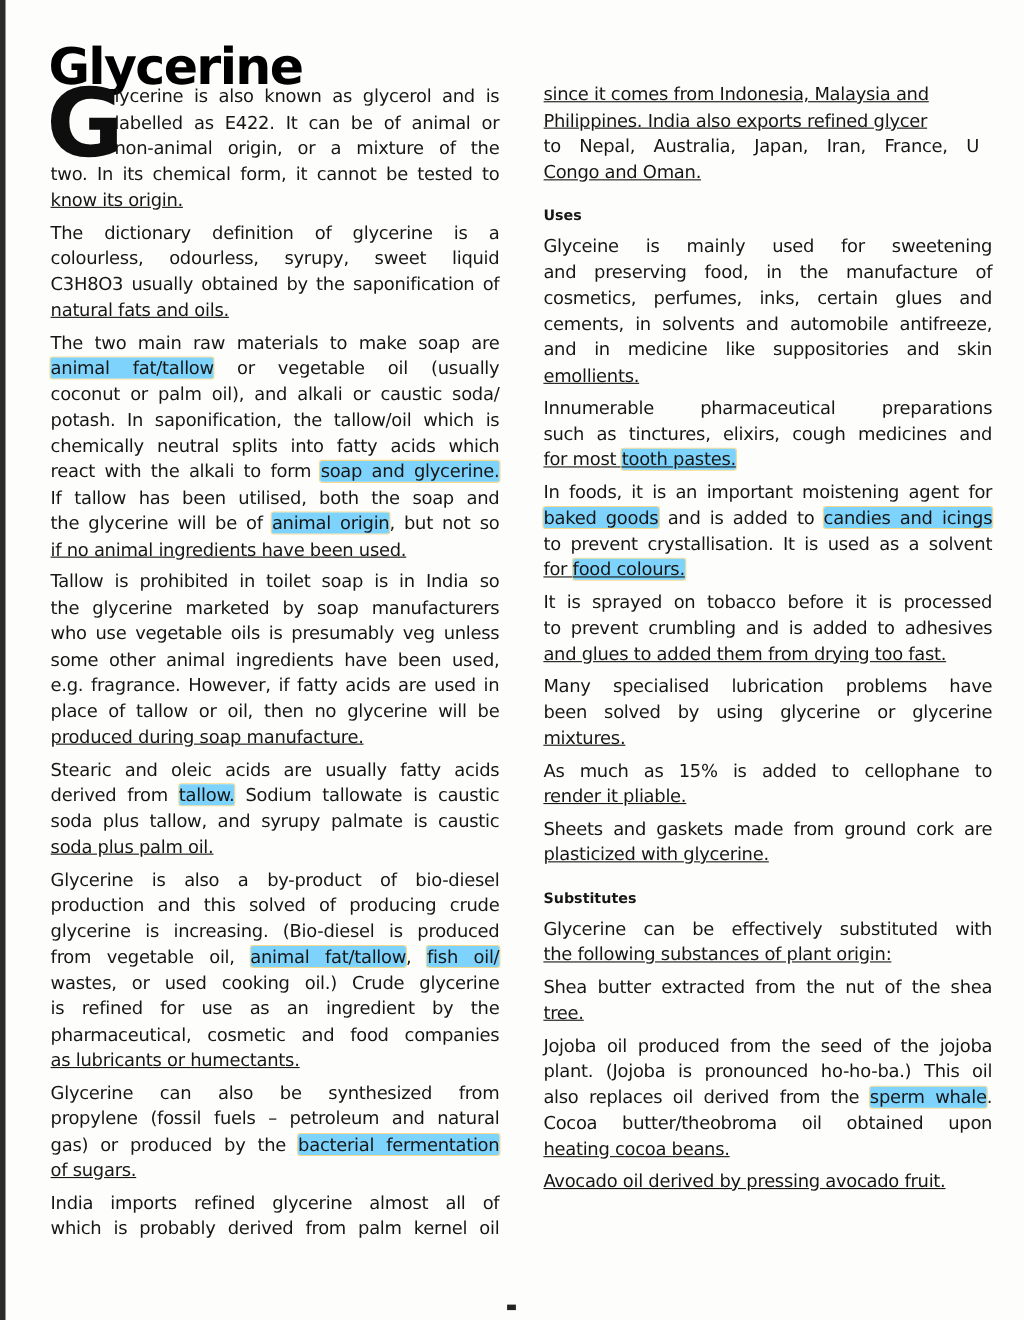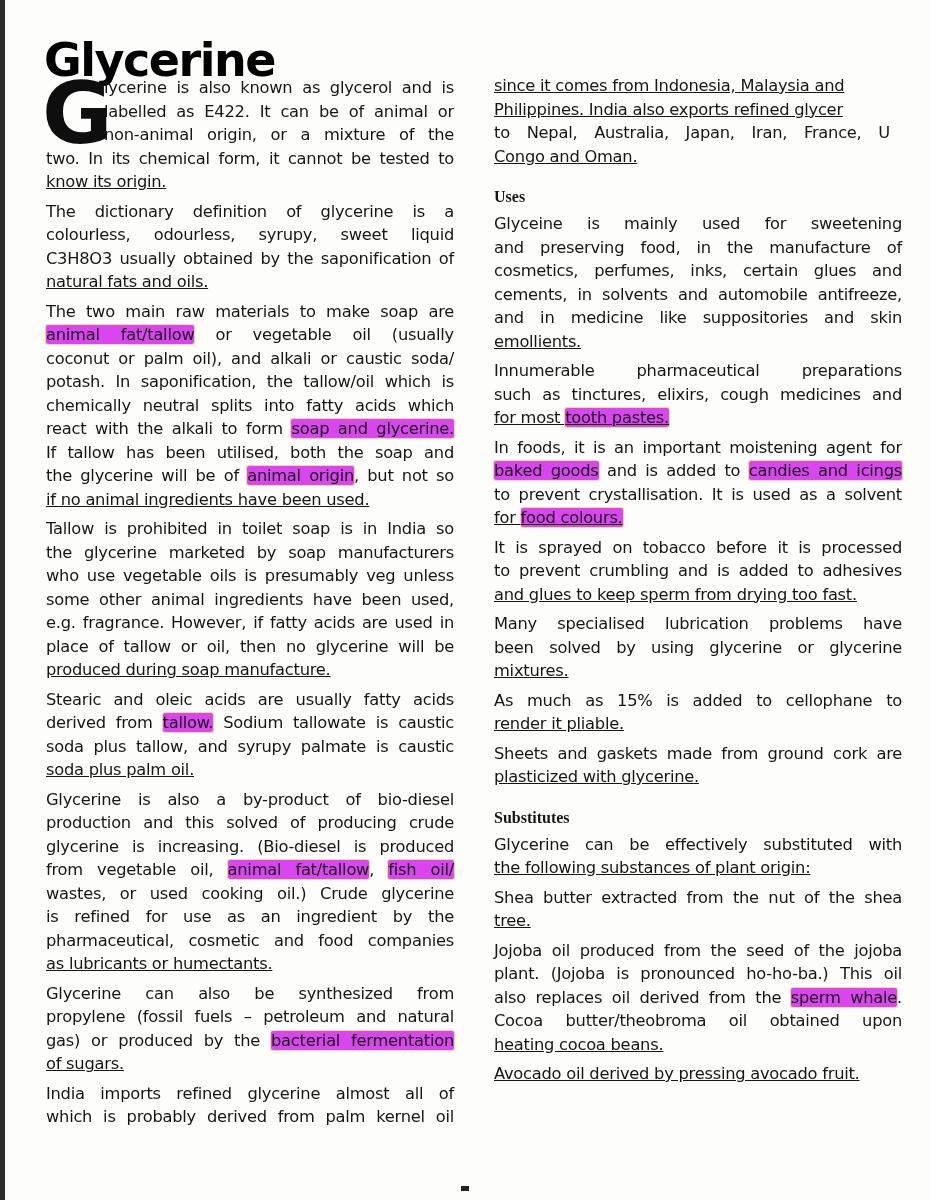--- a/index.html
+++ b/index.html
@@ -18,22 +18,22 @@
   .col { position: absolute; }
   .col-left { left: 46px; top: 76px; width: 408px; }
   .col-right { left: 494px; top: 74px; width: 408px; }
   .line {
     font-size: 16.3px; line-height: 23.5px; height: 23.5px;
     white-space: nowrap; text-align: justify; text-align-last: justify;
     letter-spacing: -0.25px;
   }
   .line.last { text-align-last: left; text-decoration: underline; }
   .para { margin-bottom: 6px; }
-  .heading { font-weight: bold; font-size: 16px; height: 26px; line-height: 26px; margin: 16px 0 2px; font-family: Liberation Serif, serif; }
-  .hl { background: #d946ef; box-shadow: 0 0 0 1px #f7d98a; border-radius: 2px; }
+  .heading { font-weight: bold; font-size: 13px; height: 26px; line-height: 26px; margin: 16px 0 2px; }
+  .hl { background: #7dd3fc; box-shadow: 0 0 0 1px #f7d98a; border-radius: 2px; }
   .dropcap-wrap { position: relative; }
   .dropcap {
     position: absolute; left: -4px; top: -2px;
     font-weight: bold; font-size: 86px; line-height: 78px; color: #0e0e0e;
     font-family: "DejaVu Sans", sans-serif;
   }
   .indent { padding-left: 58px; }
   .clip-right { overflow: hidden; width: 396px; }
   .page-mark { position: absolute; left: 461px; top: 1186px; width: 8px; height: 5px; background: #222; }
 </style>
@@ -144,21 +144,21 @@
   <div class="para">
     <div class="line">In foods, it is an important moistening agent for</div>
     <div class="line"><span class="hl">baked goods</span><span> and is added to </span><span class="hl">candies and icings</span></div>
     <div class="line">to prevent crystallisation. It is used as a solvent</div>
     <div class="line last"><span>for </span><span class="hl">food colours.</span></div>
   </div>
 
   <div class="para">
     <div class="line">It is sprayed on tobacco before it is processed</div>
     <div class="line">to prevent crumbling and is added to adhesives</div>
-    <div class="line last">and glues to keep sperm from drying too fast.</div>
+    <div class="line last">and glues to added them from drying too fast.</div>
   </div>
 
   <div class="para">
     <div class="line">Many specialised lubrication problems have</div>
     <div class="line">been solved by using glycerine or glycerine</div>
     <div class="line last">mixtures.</div>
   </div>
 
   <div class="para">
     <div class="line">As much as 15% is added to cellophane to</div>

